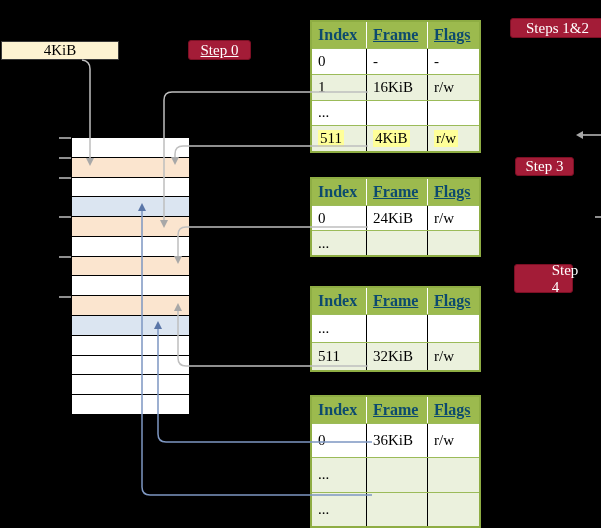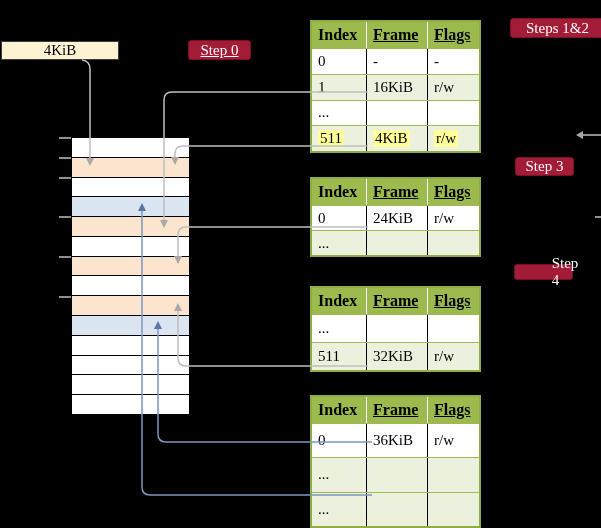--- a/index.html
+++ b/index.html
@@ -17,21 +17,21 @@
   }
   
   .step-label{
     position:absolute;background:var(--crimson,#a31c37);color:#fff;
     border:1px solid #7c0f24;border-radius:3px;box-sizing:border-box;
     display:flex;align-items:center;justify-content:center;font-size:15px;
   }
   #step0{left:188px;top:40px;width:63px;height:20px;text-decoration:underline;}
   #steps12{left:510px;top:18px;width:95px;height:20px;}
   #step3{left:515px;top:157px;width:59px;height:19px;}
-  #step4{left:514px;top:264px;width:59px;height:16px;padding-left:43px;}
+  #step4{left:514px;top:264px;width:59px;height:29px;padding-left:43px;}
   
   .memstack{
     position:absolute;left:71px;top:137px;width:119px;height:278px;
     background:#fff;border:1px solid #000;box-sizing:border-box;
     display:flex;flex-direction:column;
   }
   .mem-row{flex:1;}
   .mem-row + .mem-row{border-top:1px solid #000;}
   .mem-row.free{background:#fff;}
   .mem-row.page-table{background:var(--frame-orange,#fbe5cf);}
@@ -42,21 +42,21 @@
     position:absolute;left:310px;width:171px;
     background:#fff;border:2px solid var(--table-border,#8ead43);box-sizing:border-box;
     display:flex;flex-direction:column;
   }
   #t1{top:20px;height:133px;}
   #t2{top:177px;height:80px;}
   #t3{top:286px;height:86px;}
   #t4{top:395px;height:133px;}
   .trow{display:grid;grid-template-columns:54px 61px 1fr;flex:1;}
   .trow + .trow{border-top:1px solid var(--row-divider,#9bbb59);}
-  .trow.thead{flex:0 0 26px;background:var(--header-green,#9cba4e);color:#000000;font-weight:bold;font-size:16px;}
+  .trow.thead{flex:0 0 26px;background:var(--header-green,#9cba4e);color:#0c4a6e;font-weight:bold;font-size:16px;}
   .trow.shaded{background:var(--row-green,#ebf1dd);}
   .th,.td{display:flex;align-items:center;padding-left:6px;overflow:hidden;}
   .th + .th{border-left:1px solid #fff;text-decoration:underline;}
   .td{font-size:15px;color:#000;}
   .td + .td{border-left:1px solid #000;}
   .hl{background:var(--highlight-yellow,#ffff99);padding:0 2px;}
   
   .overlay{position:absolute;left:0;top:0;pointer-events:none;}
   .gline{stroke:var(--gray-arrow,#bfbfbf);stroke-width:1.5;fill:none;}
   .bline{stroke:var(--blue-arrow,#7e97c2);stroke-width:1.5;fill:none;}

